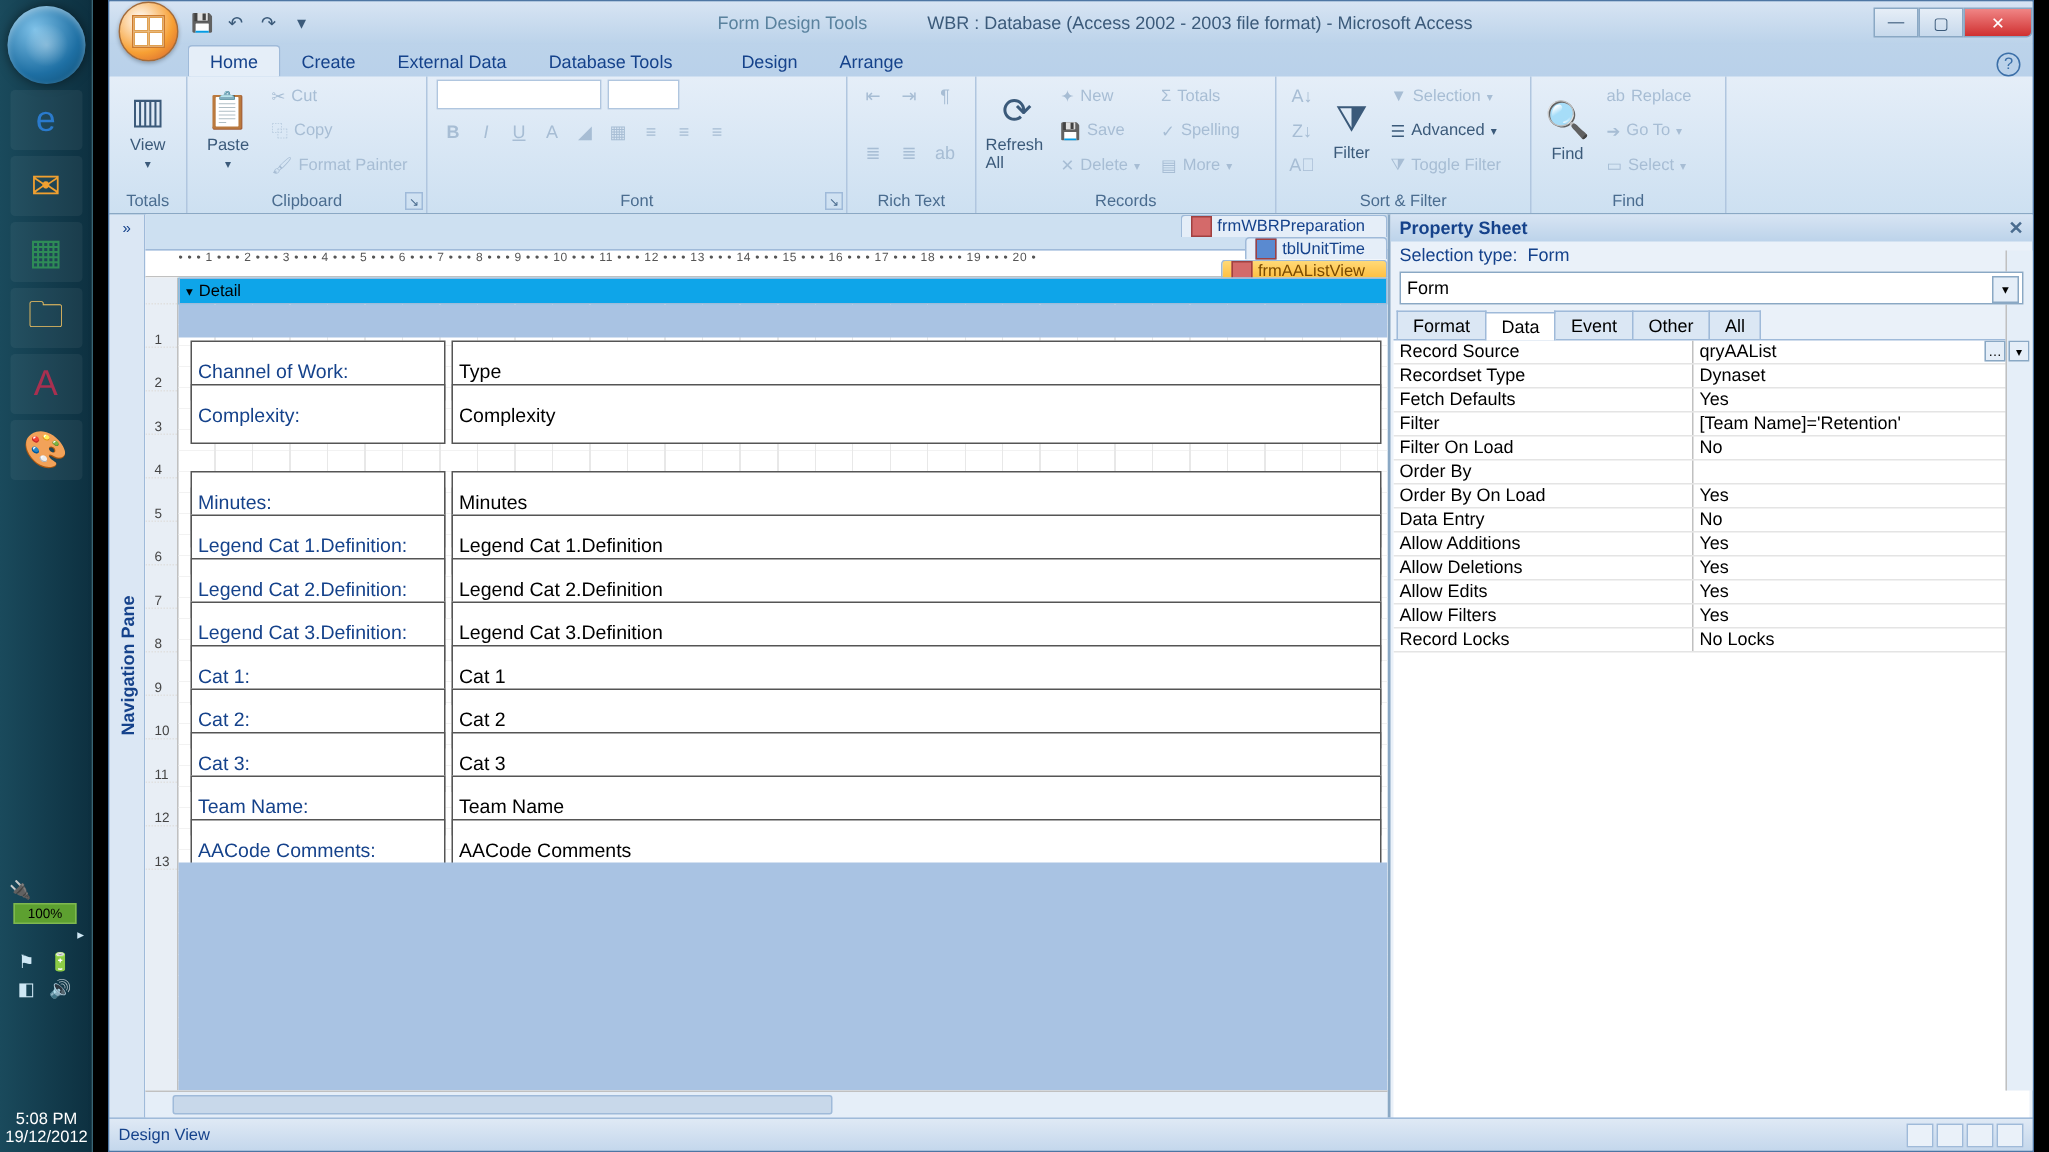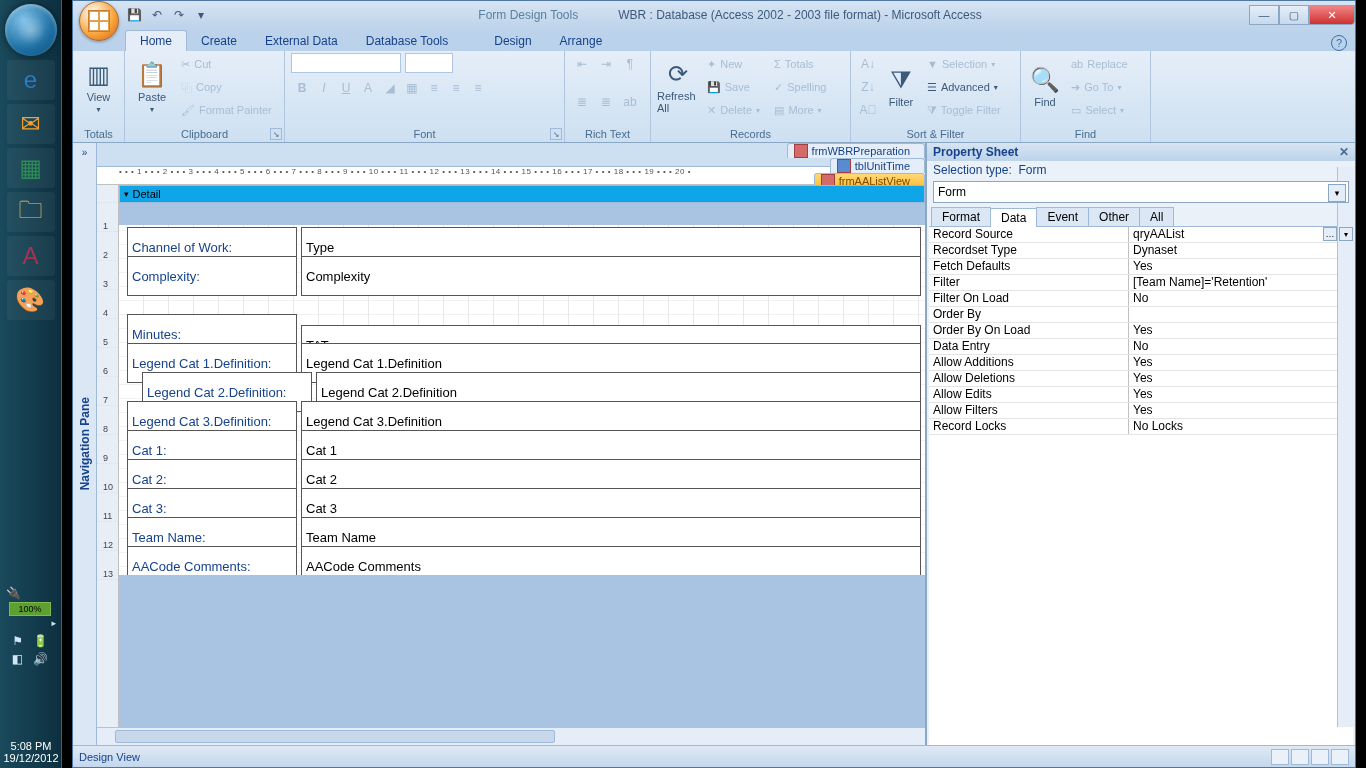--- a/index.html
+++ b/index.html
@@ -401,26 +401,27 @@
             <div class="form-row" style="top: 53px;">
               <div class="form-label">Complexity:</div>
               <div class="form-field">Complexity</div>
             </div>
             <div class="form-row" style="top: 82px; margin-top: 40px;">
               <div class="form-label">TAT:</div>
               <div class="form-field">TAT</div>
             </div>
             <div class="form-row" style="top: 111px;">
               <div class="form-label">Minutes:</div>
+              <div class="form-field">Minutes</div>
             </div>
             <div class="form-row" style="top: 140px;">
               <div class="form-label">Legend Cat 1.Definition:</div>
               <div class="form-field">Legend Cat 1.Definition</div>
             </div>
-            <div class="form-row" style="top: 169px; margin-left: 15px;">
+            <div class="form-row" style="top: 169px;">
               <div class="form-label">Legend Cat 2.Definition:</div>
               <div class="form-field">Legend Cat 2.Definition</div>
             </div>
             <div class="form-row" style="top: 198px;">
               <div class="form-label">Legend Cat 3.Definition:</div>
               <div class="form-field">Legend Cat 3.Definition</div>
             </div>
             <div class="form-row" style="top: 227px;">
               <div class="form-label">Cat 1:</div>
               <div class="form-field">Cat 1</div>

